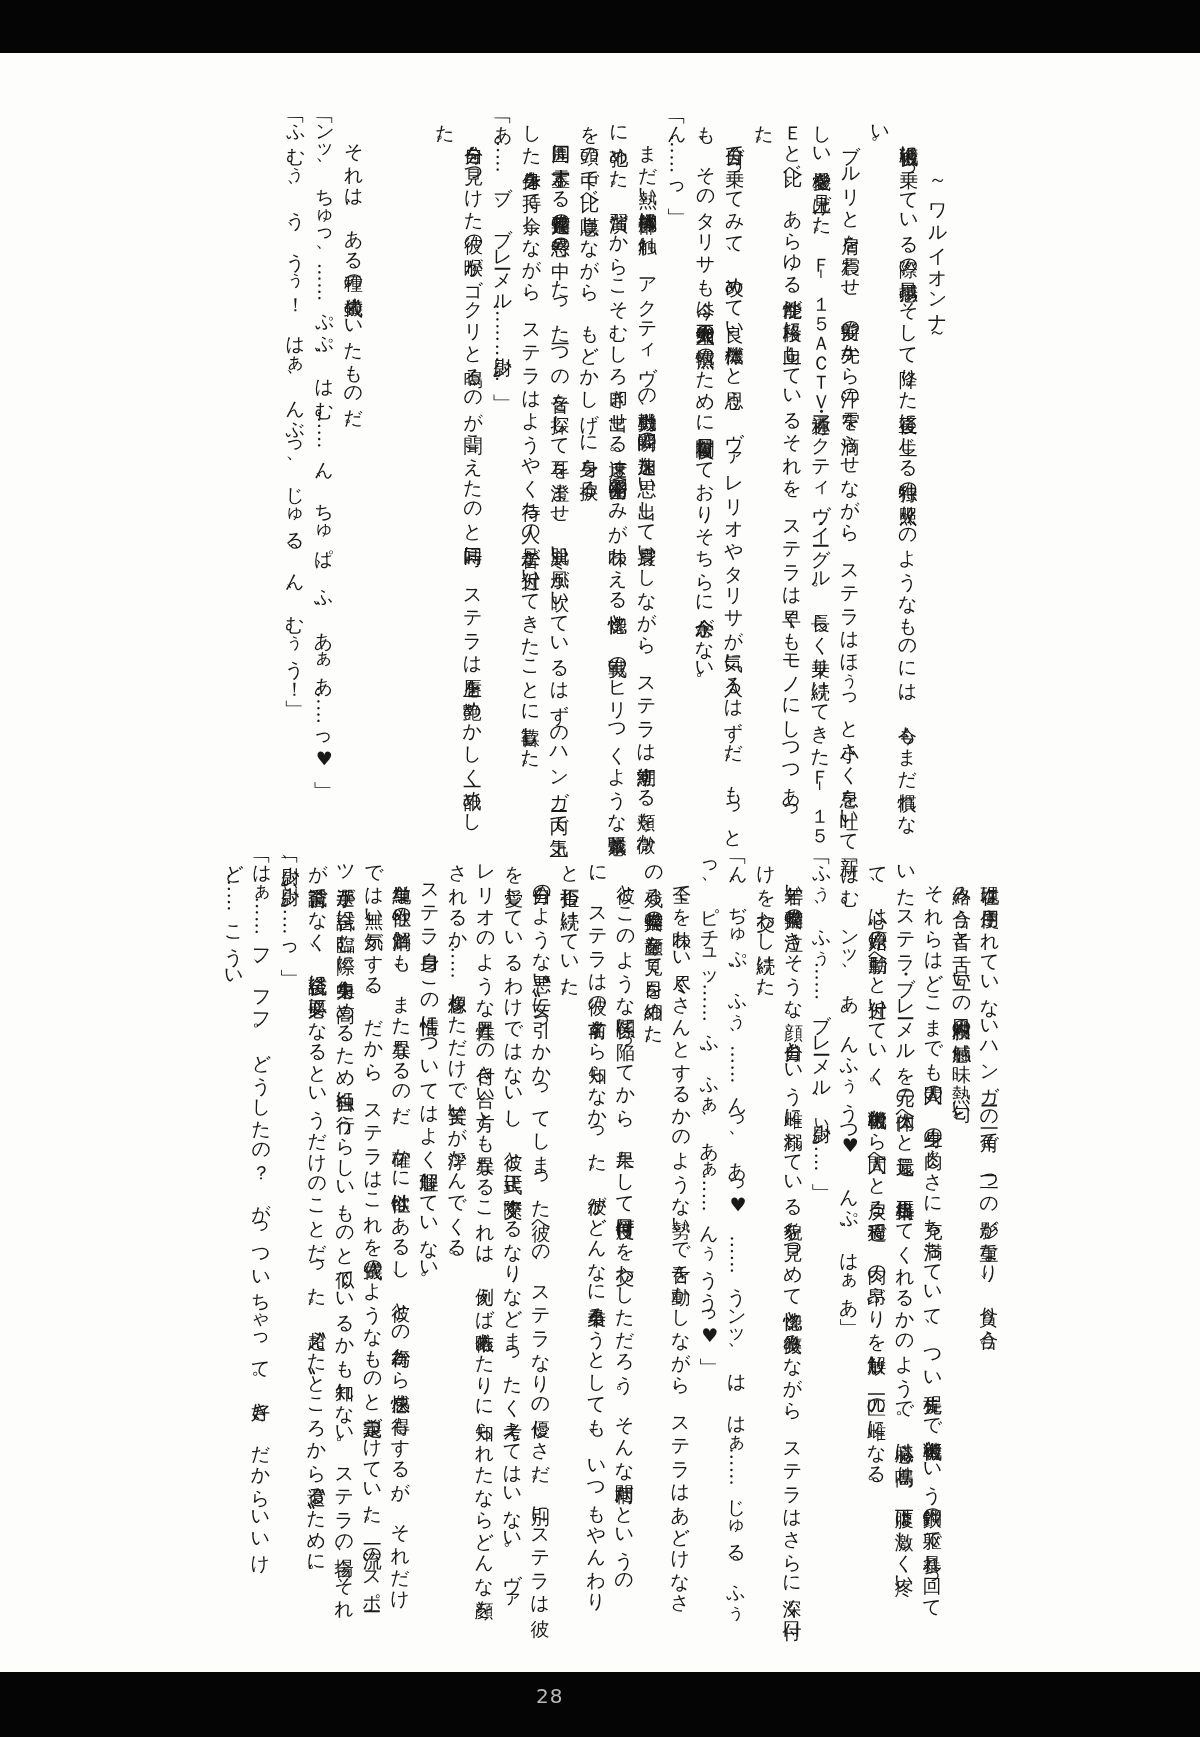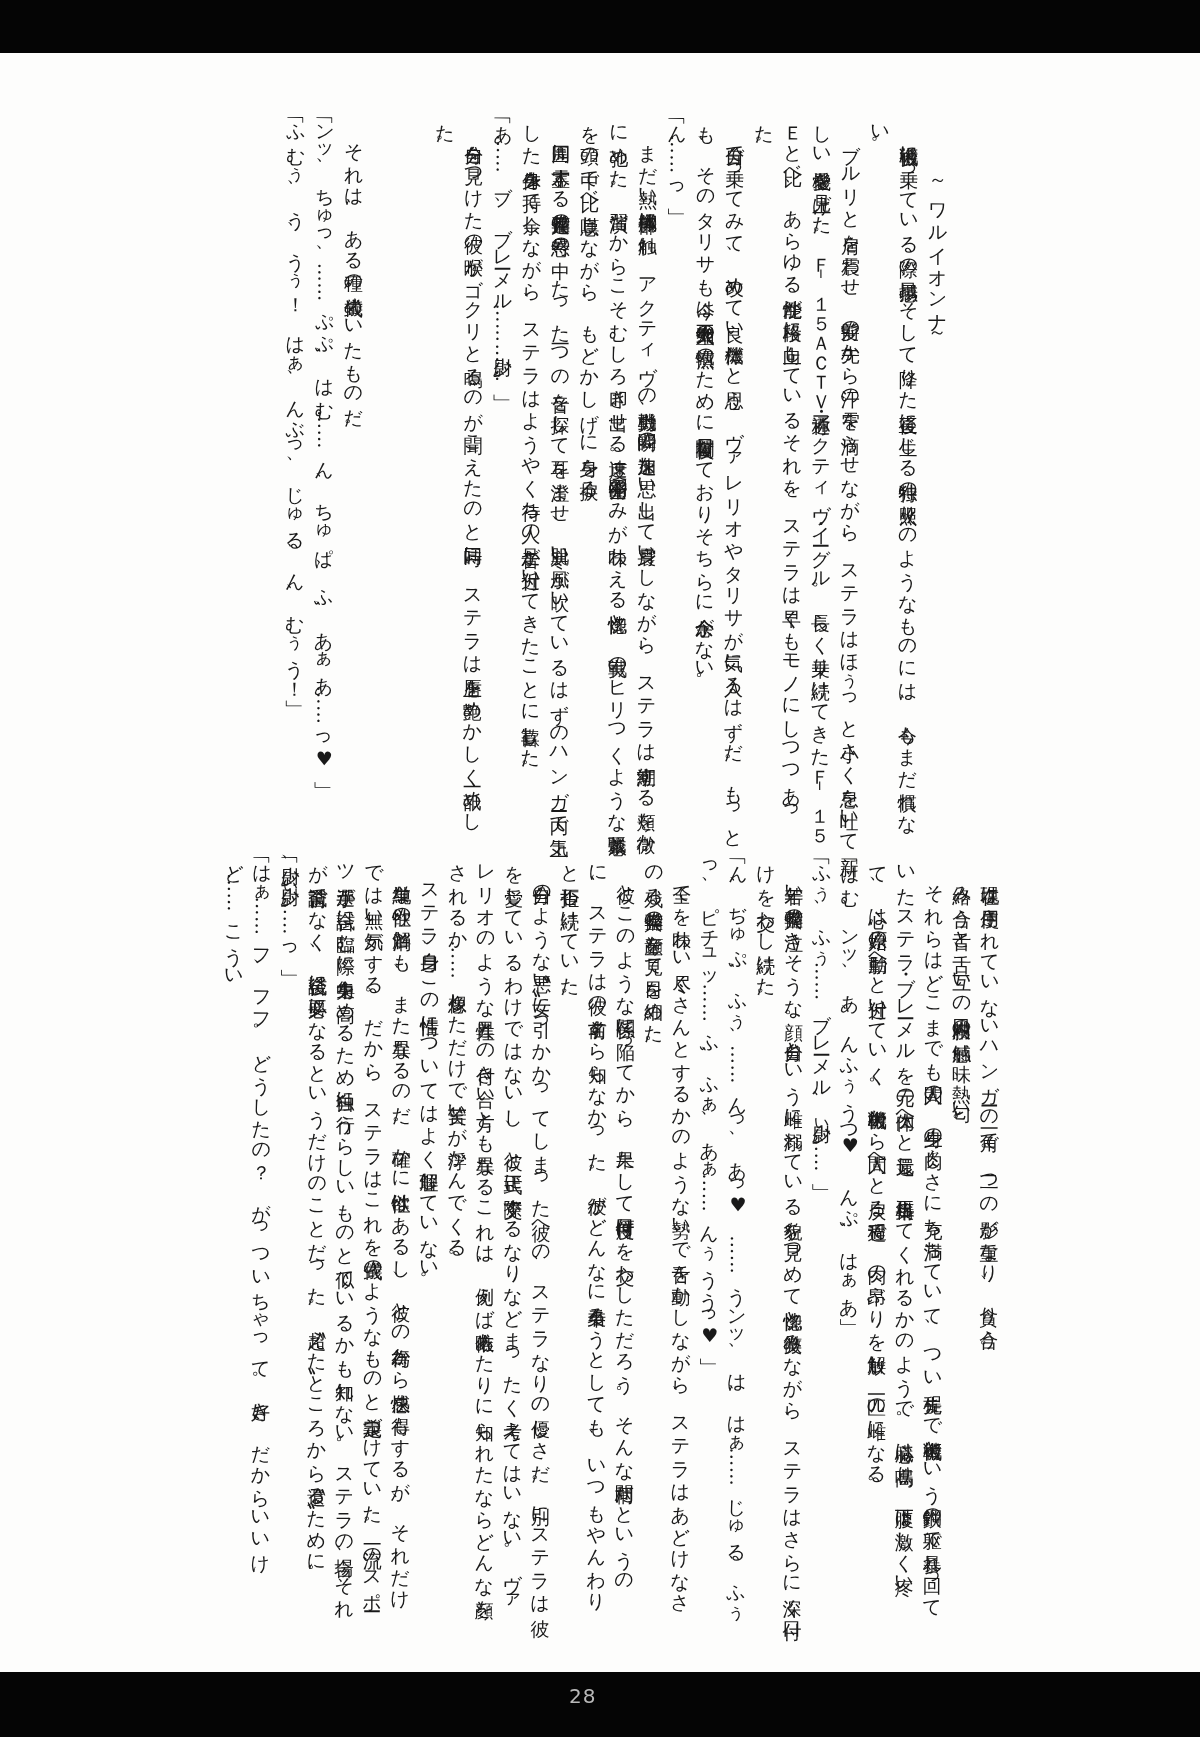--- a/index.html
+++ b/index.html
@@ -30,21 +30,21 @@
   .vblock p.indent{text-indent:1em;}
   .vblock p.gap{margin-right:62px;}
   #story-title{
     margin:0 55px 0 0;
     padding-top:58px;
     font-size:19px;
     font-weight:normal;
   }
   #page-number{
     position:absolute;
-    top:1684px;left:569px;
+    top:1684px;left:536px;
     color:#b9b9b9;
     font-family:"DejaVu Sans","Liberation Sans",sans-serif;
     font-size:20px;
     letter-spacing:1px;
   }
 </style>
 </head>
 <body>
 
 <div id="page">

